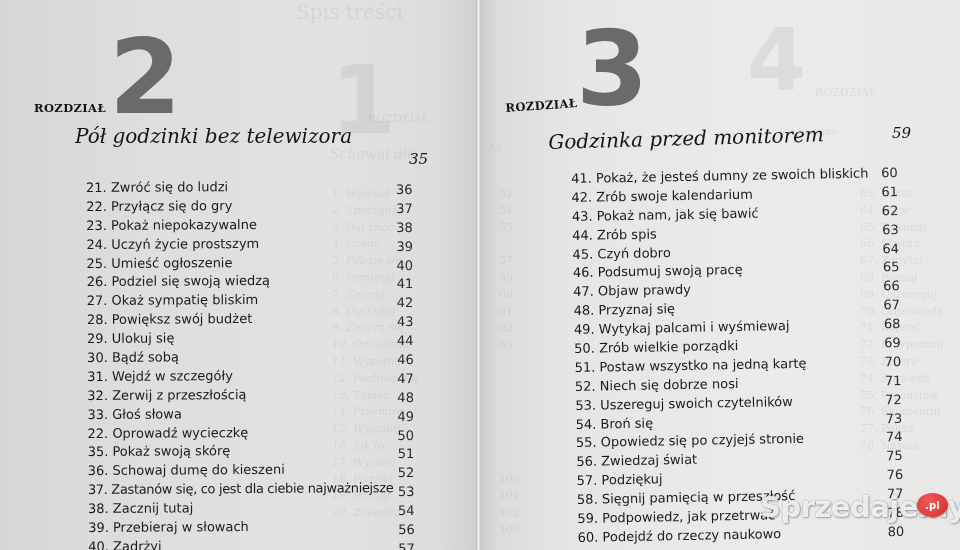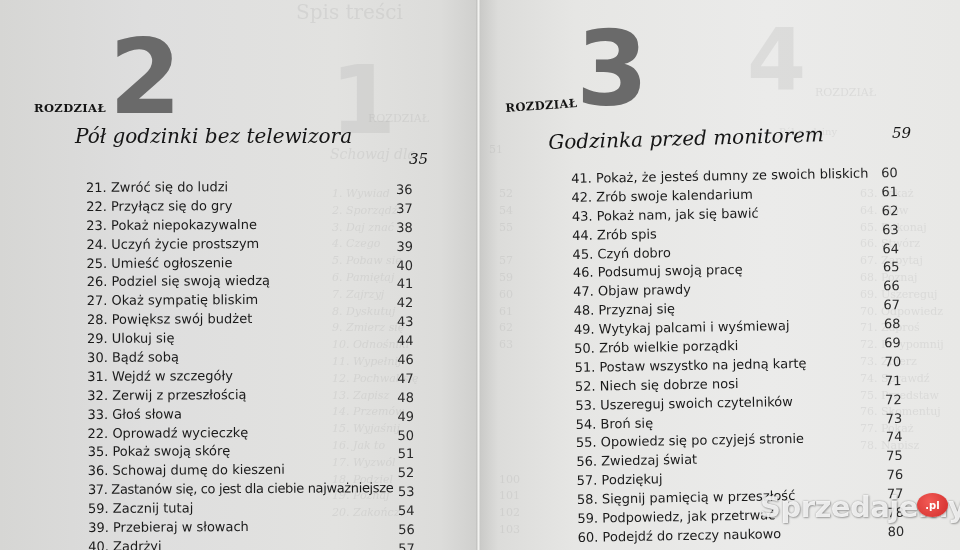--- a/index.html
+++ b/index.html
@@ -160,21 +160,21 @@
         </div>
       <div class="toc-row">
           <span class="toc-label">36. Schowaj dumę do kieszeni</span>
           <span class="toc-page">52</span>
         </div>
       <div class="toc-row">
           <span class="toc-label" style="letter-spacing:-0.35px;">37. Zastanów się, co jest dla ciebie najważniejsze</span>
           <span class="toc-page">53</span>
         </div>
       <div class="toc-row">
-          <span class="toc-label">59. Zacznij tutaj</span>
+          <span class="toc-label">38. Zacznij tutaj</span>
           <span class="toc-page">54</span>
         </div>
       <div class="toc-row">
           <span class="toc-label">39. Przebieraj w słowach</span>
           <span class="toc-page">56</span>
         </div>
       <div class="toc-row">
           <span class="toc-label">40. Zadrżyj</span>
           <span class="toc-page">57</span>
         </div>

